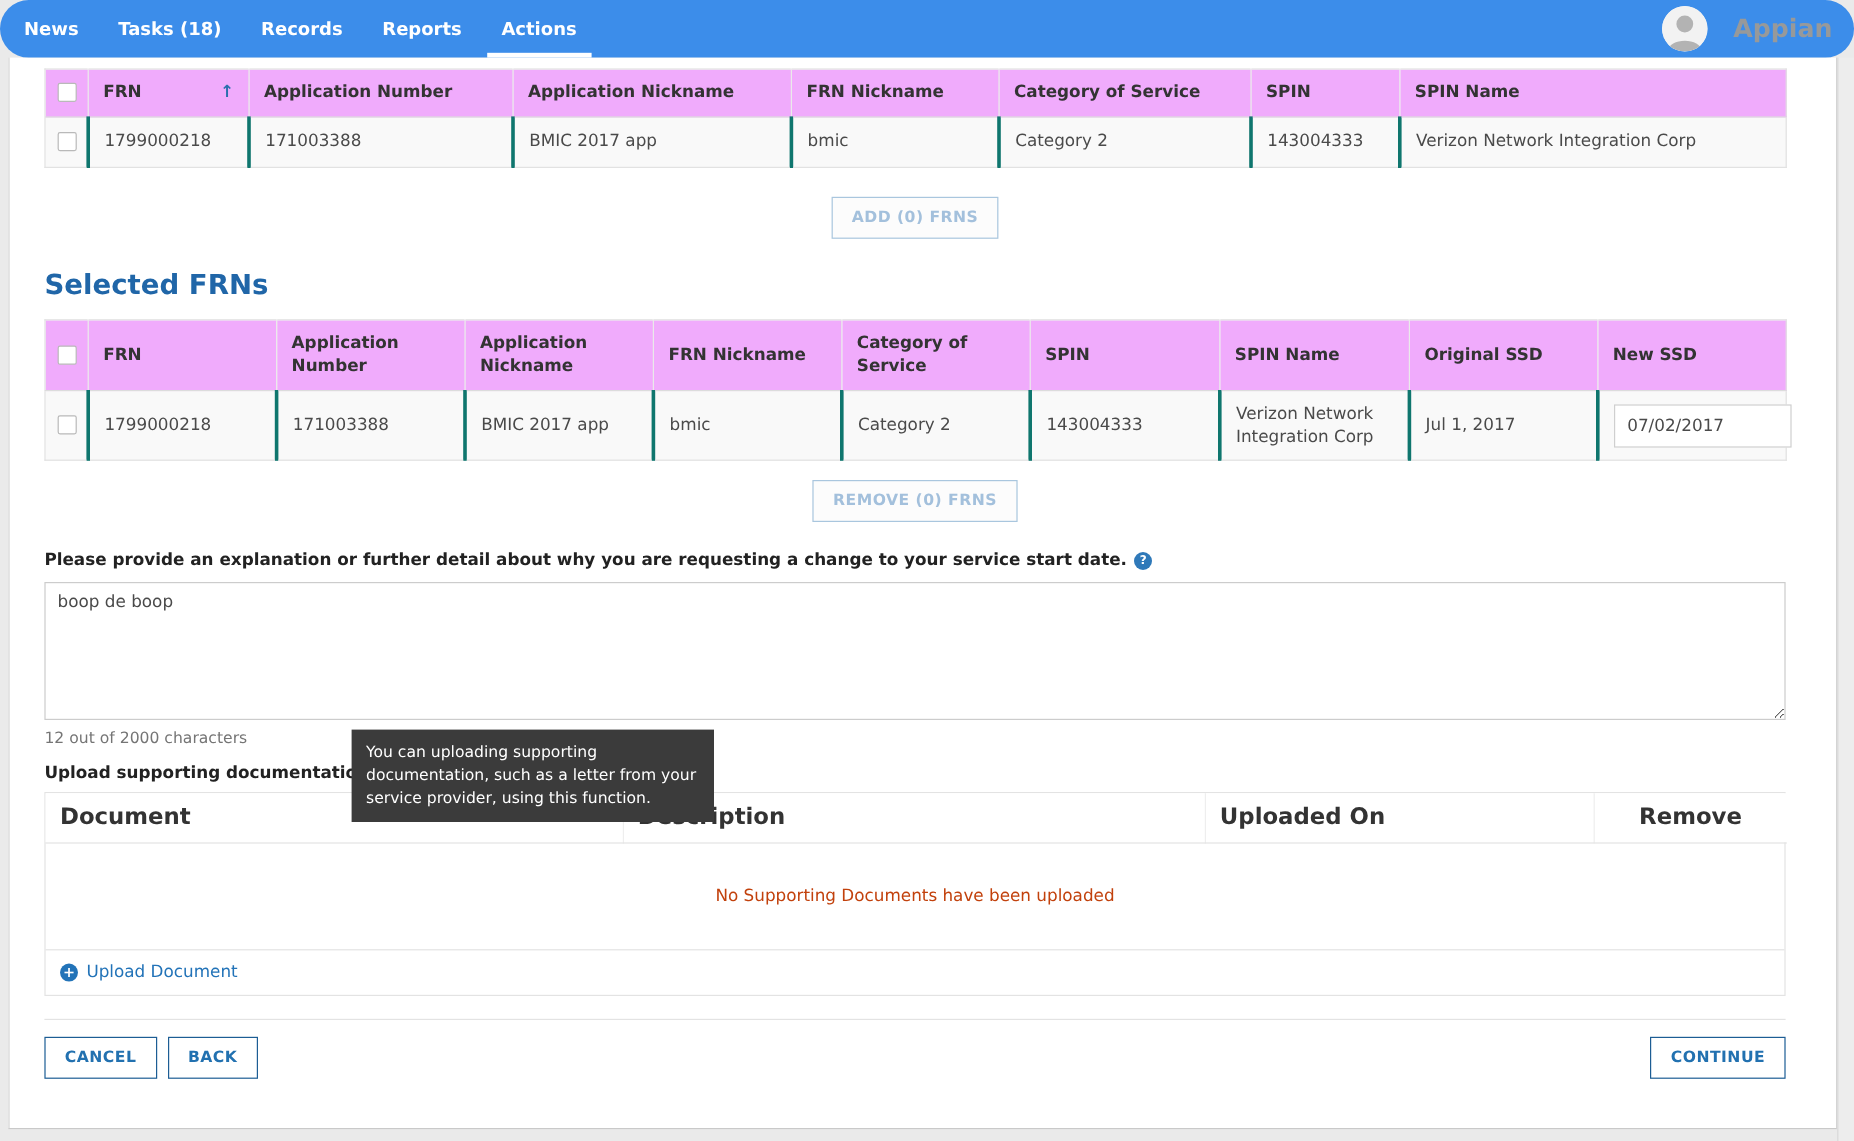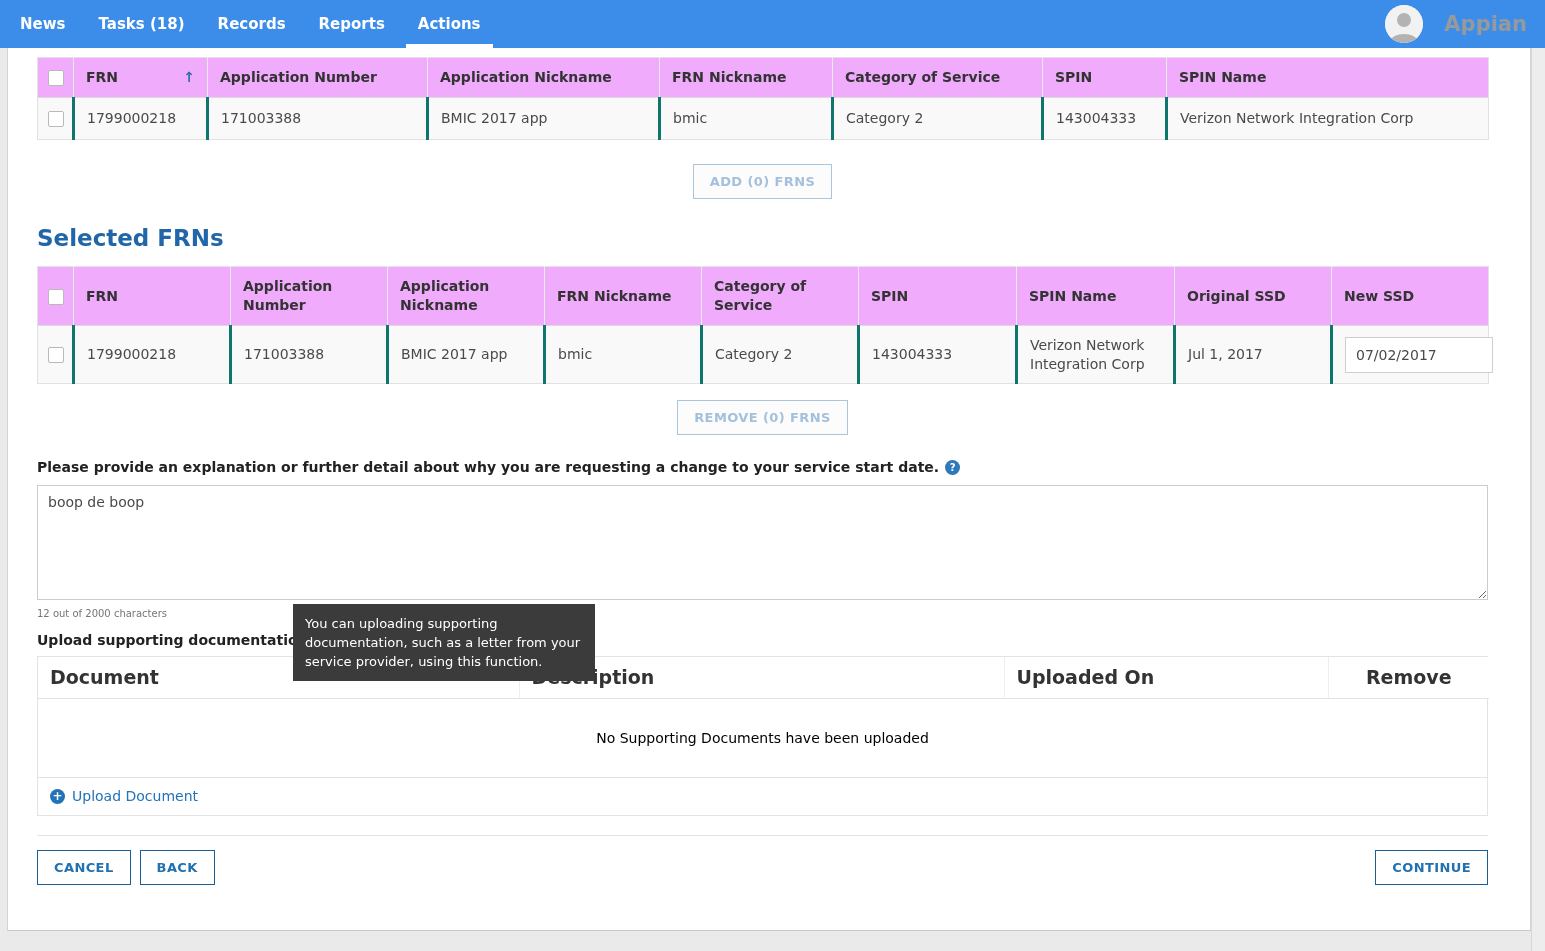--- a/index.html
+++ b/index.html
@@ -5,21 +5,21 @@
   * { box-sizing: border-box; margin: 0; padding: 0; }
   html, body { width: 1545px; height: 951px; overflow: hidden; }
   body {
     background: #eaeaea;
     font-family: "DejaVu Sans", "Liberation Sans", sans-serif;
     color: #4a4a4a;
   }
   
   .navbar {
     height: 48px; background: #3c8dea; display: flex; align-items: center;
-    padding: 0 8px; column-gap: 9px; position: relative; z-index: 5;
+    padding: 0 8px; column-gap: 9px; position: relative; z-index: 5; border-radius: 24px;
   }
   .nav-item {
     position: relative; height: 48px; display: flex; align-items: center;
     padding: 0 12px; color: #ffffff; font-size: 15px; font-weight: bold;
     cursor: pointer; white-space: nowrap;
   }
   .nav-item .underline {
     position: absolute; left: 0; right: 0; bottom: 0; height: 4px;
     background: #ffffff; display: none;
   }
@@ -98,43 +98,43 @@
   .help-icon {
     display: inline-block; width: 15px; height: 15px; border-radius: 50%;
     background: #2f79b9; color: #ffffff; font-size: 10px; font-weight: bold;
     text-align: center; line-height: 15px; flex: 0 0 auto; cursor: pointer;
   }
   .explain-textarea {
     margin-top: 8px; width: 1451px; height: 115px; border: 1px solid #cccccc;
     padding: 8px 10px; font-size: 14px; color: #4a4a4a; resize: both;
     font-family: "DejaVu Sans", "Liberation Sans", sans-serif; display: block;
   }
-  .char-count { margin-top: 8px; font-size: 10px; color: #757575; }
+  .char-count { margin-top: 8px; font-size: 13px; color: #757575; }
 
   
   .upload-label-row {
     position: relative; margin-top: 13px; font-size: 14px; font-weight: bold;
     color: #222222; display: flex; align-items: center; gap: 6px; line-height: 17px;
   }
   .tooltip {
     position: absolute; left: 256px; top: -28px; width: 302px;
     background: #3b3b3b; color: #ffffff; font-weight: normal;
     font-size: 13px; line-height: 19px; padding: 10px 12px; z-index: 10;
   }
   .doc-box { margin-top: 7px; width: 1451px; border: 1px solid #e3e3e3; }
   table.doc-grid { border-collapse: collapse; table-layout: fixed; width: 100%; }
   table.doc-grid th {
     font-weight: bold; text-align: left; color: #333333; font-size: 19px;
     height: 41px; padding: 0 12px; border-bottom: 1px solid #e3e3e3;
     border-right: 1px solid #eeeeee; background: #ffffff;
   }
   table.doc-grid th:last-child { border-right: none; text-align: center; }
   .doc-empty {
-    height: 79px; display: flex; align-items: center; justify-content: center;
-    font-size: 14px; color: #000000; border-bottom: 1px solid #e3e3e3;
+    height: 89px; display: flex; align-items: center; justify-content: center;
+    font-size: 14px; color: #c2410c; border-bottom: 1px solid #e3e3e3;
   }
   .upload-link-row { height: 37px; display: flex; align-items: center; padding: 0 12px; }
   .upload-link {
     display: inline-flex; align-items: center; gap: 7px; color: #2273b8;
     font-size: 14px; cursor: pointer; text-decoration: none;
   }
   .plus-icon {
     display: inline-block; width: 15px; height: 15px; border-radius: 50%;
     background: #2273b8; color: #ffffff; font-size: 12px; font-weight: bold;
     text-align: center; line-height: 14px;

